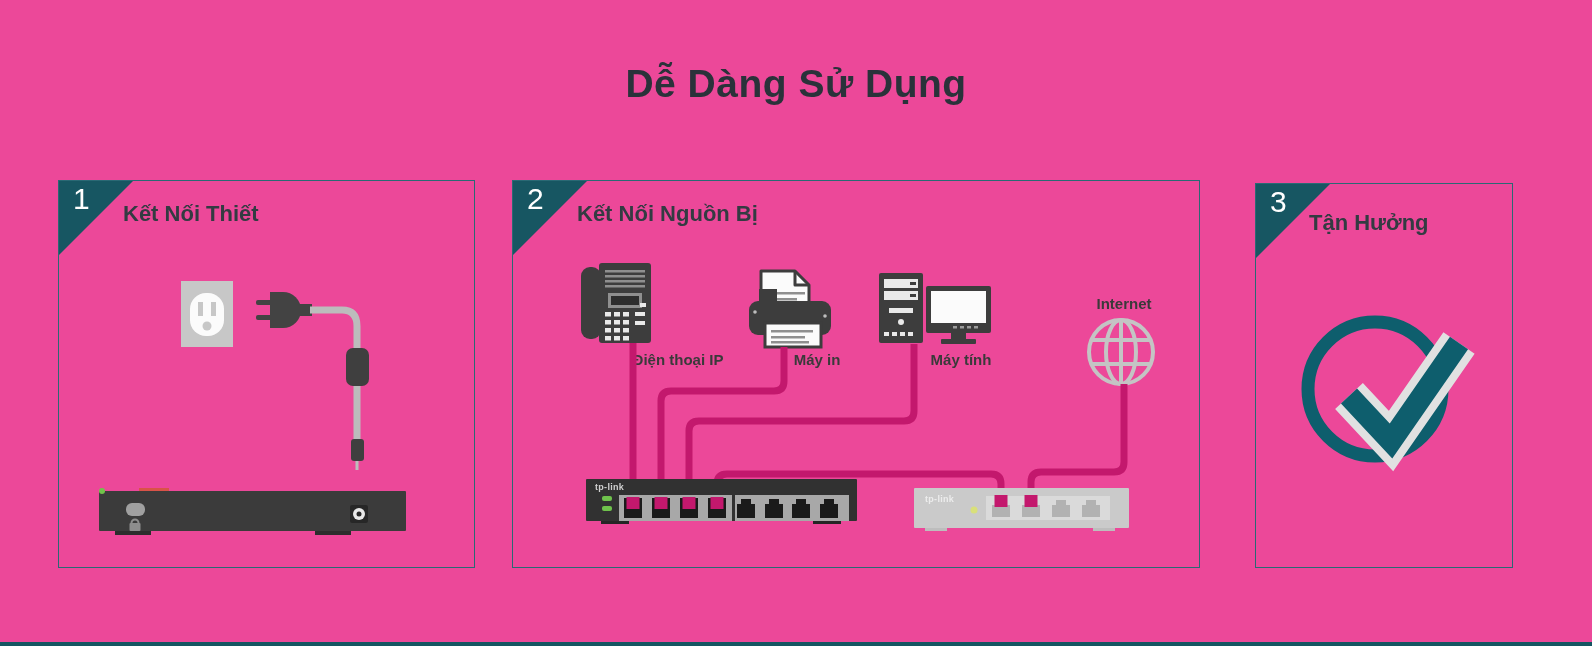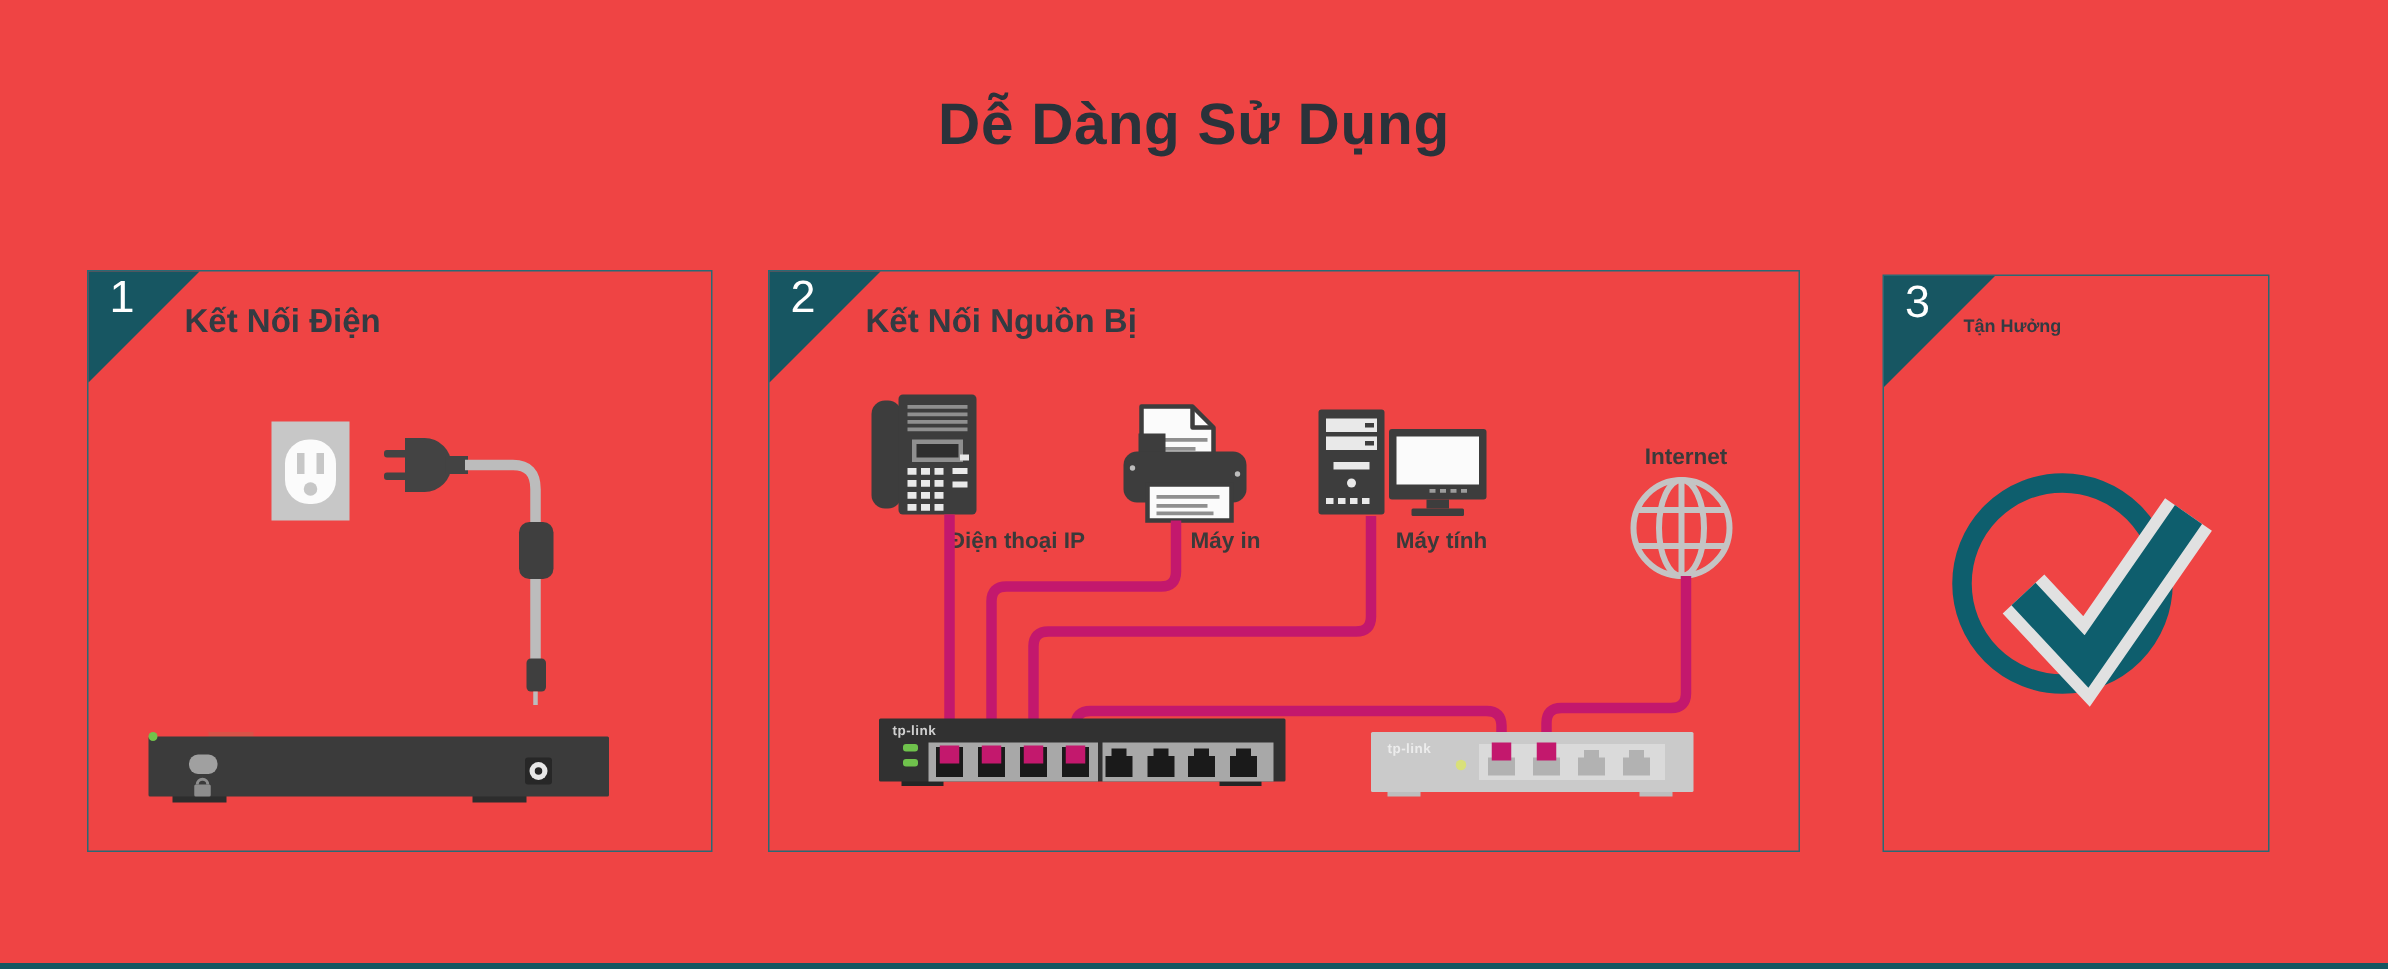--- a/index.html
+++ b/index.html
@@ -1,19 +1,19 @@
 <!DOCTYPE html>
 <html><head>
 <meta charset="utf-8">
 <style>
   html,body{margin:0;padding:0;}
   .page{
     position:relative;
     width:1592px;height:646px;
-    background:#ef4444;
+    background:#ec4899;
     font-family:"Liberation Sans",sans-serif;
     overflow:hidden;
   }
   .main-title{
     position:absolute;top:62px;left:0;width:100%;
     text-align:center;
     font-size:39px;font-weight:700;color:#2a323a;
     letter-spacing:0.5px;
   }
   .panel{
@@ -32,41 +32,41 @@
   }
   .step-number{
     position:absolute;top:1px;left:14px;
     color:#ffffff;font-size:30px;font-weight:500;
   }
   .step-title{
     position:absolute;left:64px;top:20px;
     font-size:22px;font-weight:700;color:#333b42;
     white-space:nowrap;
   }
-  .panel-3 .step-title{left:53px;top:26px;font-size:12px;}
+  .panel-3 .step-title{left:53px;top:26px;font-size:22px;}
   .illustration{position:absolute;left:0;top:0;}
   svg text{font-family:"Liberation Sans",sans-serif;}
   .device-label{font-size:15px;font-weight:700;fill:#3a3a3a;}
   .brand-label{font-size:9px;font-weight:700;letter-spacing:0.3px;}
   .footer-bar{
     position:absolute;left:0;bottom:0;width:100%;height:4px;
     background:#155661;
   }
 </style>
 </head>
 <body>
 
 <div class="page">
 
   <div class="main-title">Dễ Dàng Sử Dụng</div>
 
   <div class="panel panel-1">
     <div class="corner-triangle"></div>
     <div class="step-number">1</div>
-    <div class="step-title">Kết Nối Điện</div>
+    <div class="step-title">Kết Nối Thiết</div>
 
     <svg class="illustration" width="415" height="386" viewBox="0 0 415 386">
 
       <g>
         <rect x="122" y="100" width="52" height="66" fill="#c7c7c7"></rect>
         <rect x="131" y="112" width="34" height="43" rx="16" fill="#fbfbfb"></rect>
         <rect x="139" y="121" width="5" height="14" fill="#c7c7c7"></rect>
         <rect x="152" y="121" width="5" height="14" fill="#c7c7c7"></rect>
         <circle cx="148" cy="145" r="4.5" fill="#c7c7c7"></circle>
       </g>

